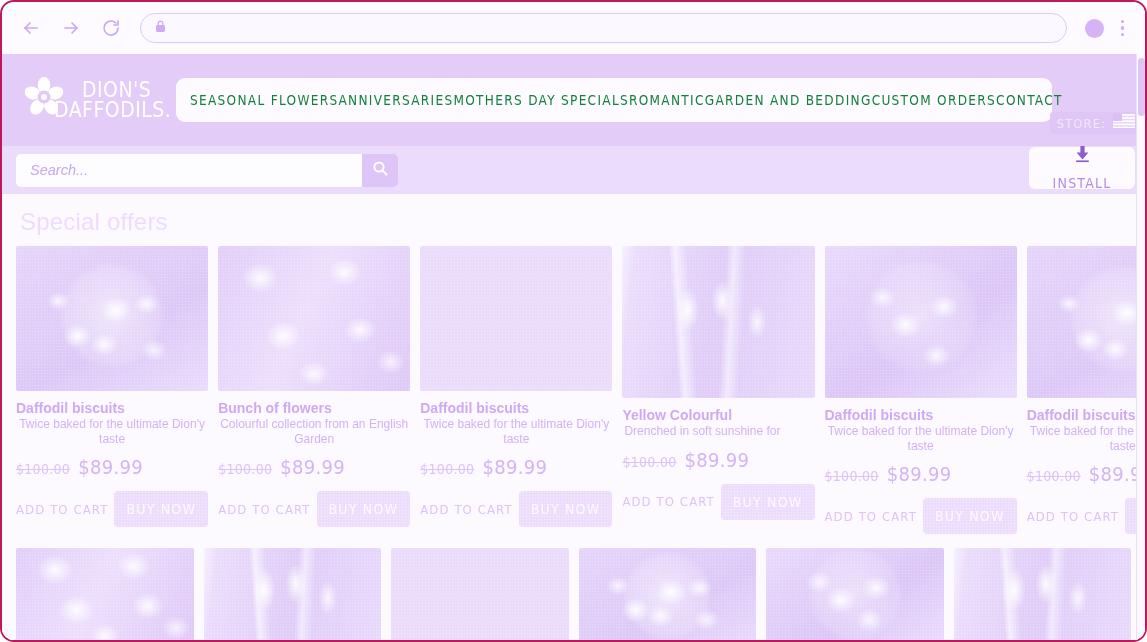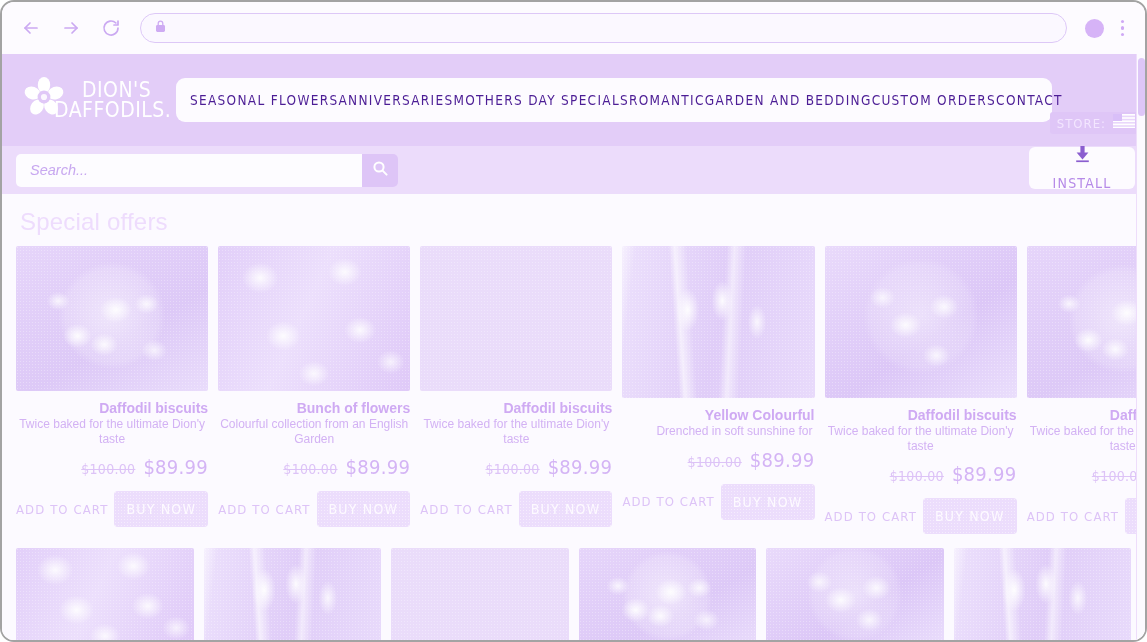--- a/index.html
+++ b/index.html
@@ -11,21 +11,21 @@
     background: #ffffff;
     font-family: "Liberation Sans", sans-serif;
   }
 
   
   .browser-window {
     width: 1147px;
     height: 642px;
     position: relative;
     background: #fcfaff;
-    border: 2px solid #a3a3a3;
+    border: 2px solid #be185d;
     border-radius: 14px;
     overflow: hidden;
   }
 
   
   .browser-toolbar {
     height: 52px;
     display: flex;
     align-items: center;
     padding: 0 12px 0 14px;
@@ -141,21 +141,21 @@
     flex: 1;
     margin-left: 14px;
     margin-right: 12px;
     display: flex;
     align-items: center;
     justify-content: space-around;
     padding: 0 14px;
     max-width: 876px;
   }
   .nav-item {
-    color: #4c1d95;
+    color: #15803d;
     font-family: "DejaVu Sans Condensed", "Liberation Sans Narrow", "Liberation Sans", sans-serif;
     font-size: 13.5px;
     letter-spacing: 1.3px;
     text-transform: uppercase;
     white-space: nowrap;
     cursor: pointer;
   }
 
   
   .store-row {
@@ -249,21 +249,21 @@
 
   .grid {
     display: grid;
     grid-template-columns: repeat(6, 1fr);
     gap: 10px;
   }
 
   .card {
     display: flex;
     flex-direction: column;
-    align-items: flex-end;
+    align-items: flex-start;
     text-align: center;
   }
 
   .card-img {
     width: 100%;
     height: 145px;
     border-radius: 2px;
     position: relative;
     overflow: hidden;
     background: #eadcfa;

